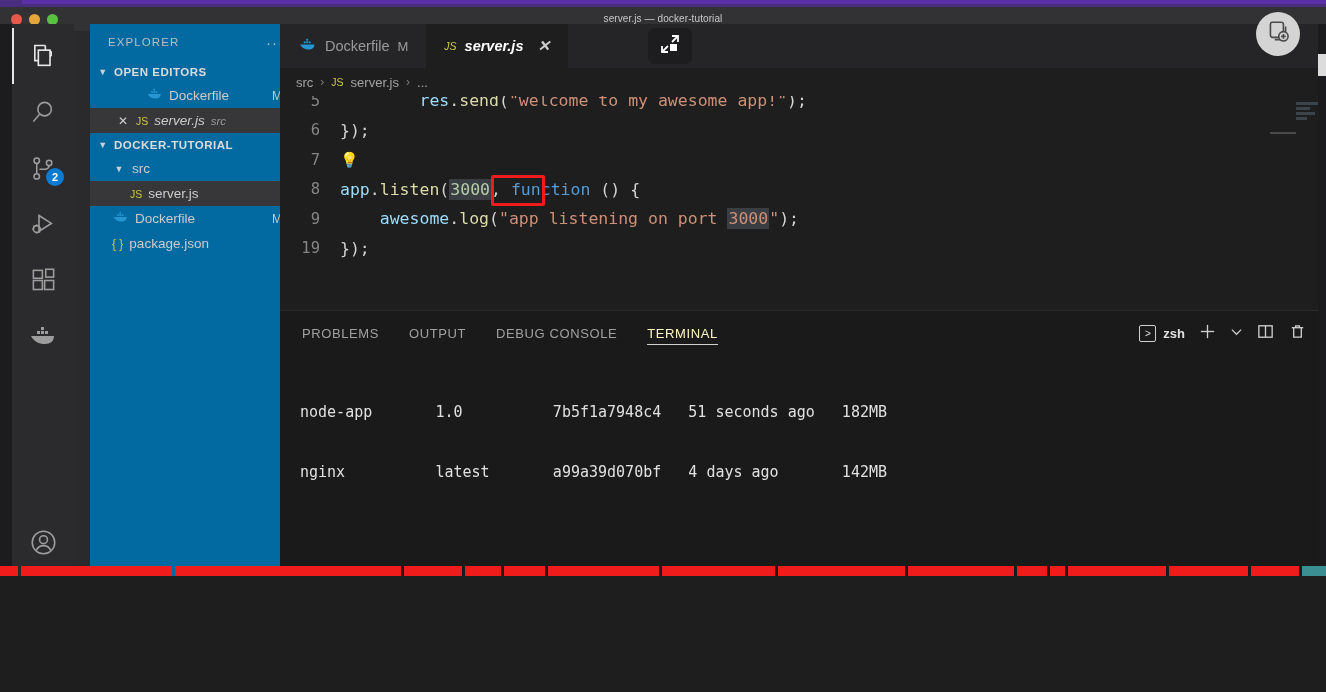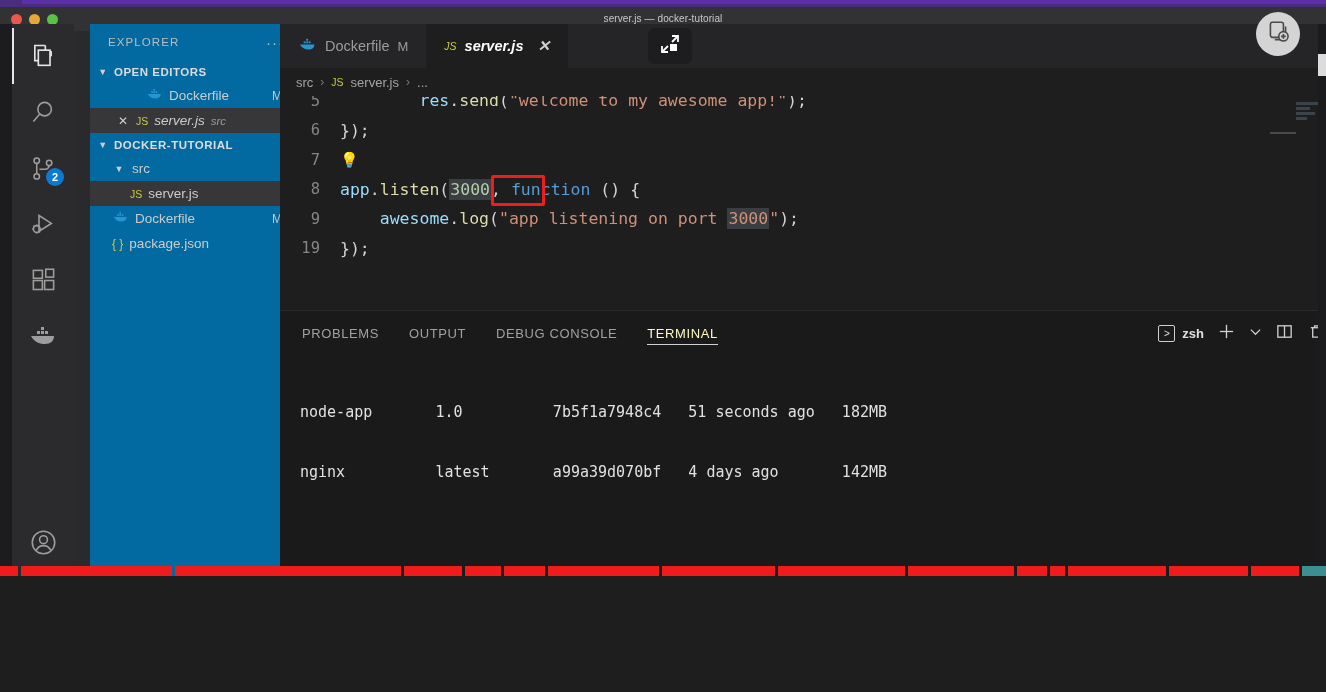--- a/index.html
+++ b/index.html
@@ -171,21 +171,21 @@
     background: #4a4a4a;
   }
 
   
   .panel {
     position: absolute; left: 0; right: 0; top: 286px; bottom: 0;
     background: #1a1a1a; border-top: 1px solid #2b2b2b;
   }
   .panel-head {
     height: 44px; display: flex; align-items: center;
-    padding: 0 0 0 22px;
+    padding: 0 19px 0 22px;
   }
   .panel-tab {
     font-size: 13px; color: #a0a0a0; letter-spacing: .6px;
     margin-right: 30px; position: relative; height: 44px;
     display: flex; align-items: center;
   }
   .panel-tab.active { color: #fef9c3; }
   .panel-tab.active::after {
     content: ""; position: absolute; left: 0; right: 0; bottom: 10px;
     height: 1.5px; background: #d0d0d0;

